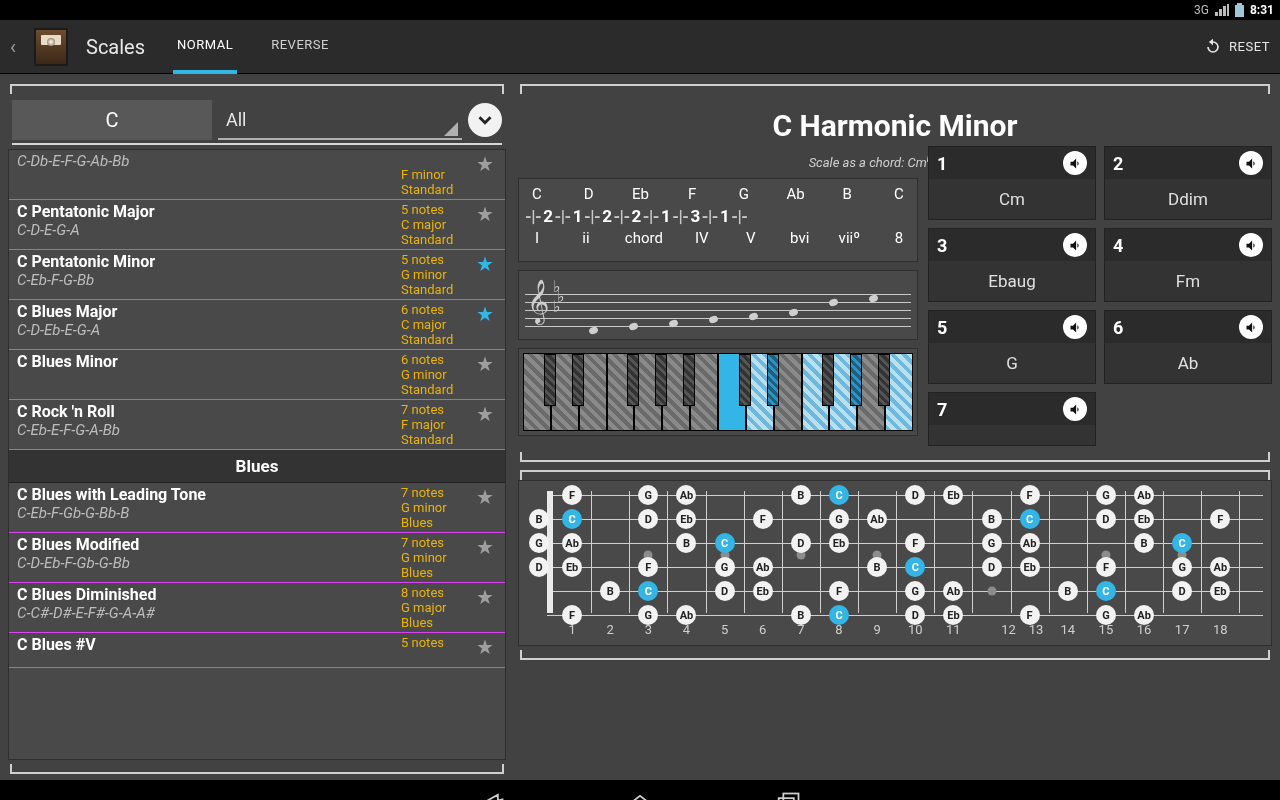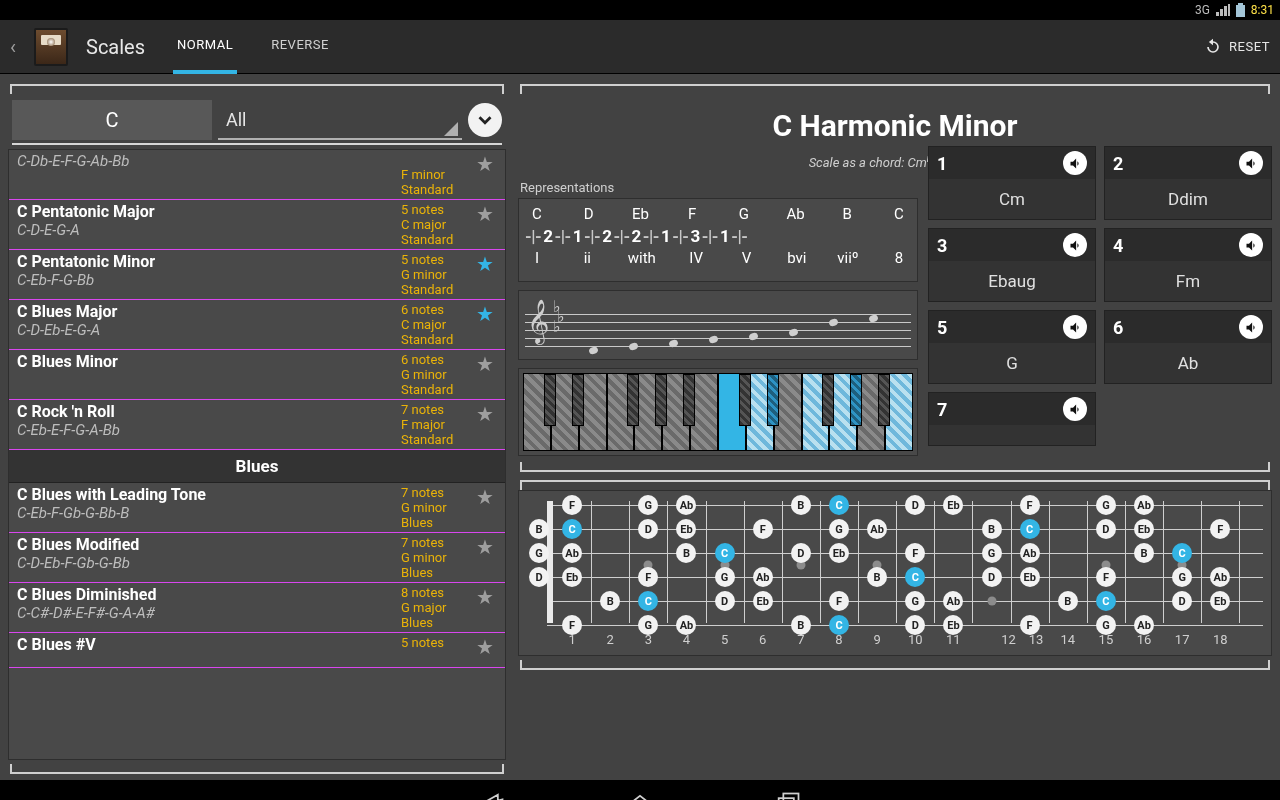--- a/index.html
+++ b/index.html
@@ -1,18 +1,18 @@
 <!DOCTYPE html>
 <html><head>
 <meta charset="utf-8">
 <style>
 html,body{margin:0;padding:0;width:1280px;height:800px;background:#000;font-family:Roboto,Arial,sans-serif;color:#e6e6e6;overflow:hidden}
 *{box-sizing:border-box}
 .statusbar{height:20px;background:#000;display:flex;justify-content:flex-end;align-items:center;padding:0 6px;gap:6px;font-size:12px;color:#bcbcbc}
-.statusbar .clock{color:#fde047;font-weight:400}
+.statusbar .clock{color:#ffffff;font-weight:700}
 .statusbar svg{display:block}
 .appbar{height:54px;background:#2b2b2b;display:flex;align-items:center;padding:0 10px;gap:18px;border-bottom:1px solid #000}
 .appbar .back{font-size:20px;color:#9e9e9e}
 .appbar .icon-app{width:34px;height:38px;background:linear-gradient(#6d4c2f,#3b2718);border:2px solid #1b1b1b;border-radius:2px;position:relative}
 .appbar .icon-app::before{content:"";position:absolute;top:5px;left:5px;right:5px;height:10px;background:#e7dcc8;border-radius:1px}
 .appbar .icon-app::after{content:"";position:absolute;top:8px;left:50%;width:8px;height:8px;margin-left:-4px;border-radius:50%;background:radial-gradient(#fff,#7a5a35)}
 .appbar .title{font-size:20px;color:#e8e8e8;margin-right:10px}
 .tabs{display:flex;gap:30px}
 .tab{font-size:13px;letter-spacing:.5px;color:#d0d0d0;padding:18px 4px;}
 .tab.active{color:#fff;border-bottom:4px solid #33b5e5}
@@ -224,21 +224,20 @@
   <div class="rightpane">
     <div class="bracket"></div>
     <div class="scaletitle">C Harmonic Minor</div>
     <div class="subtitle">
       <span>Scale as a chord: Cm</span><sup>maj11add#5</sup>
     </div>
 
     <div class="middle">
 
       <div class="repcol">
-        <div class="sectionlabel">Representations</div>
         <div class="panel intervals">
           <div class="noteline" id="noteline">
               <span>C</span>
               <span>D</span>
               <span>Eb</span>
               <span>F</span>
               <span>G</span>
               <span>Ab</span>
               <span>B</span>
               <span>C</span>
@@ -271,21 +270,21 @@
               <span class="dash">|</span>
               <span class="dash">-</span>
               <span class="step">1</span>
               <span class="dash">-</span>
               <span class="dash">|</span>
               <span class="dash">-</span>
             </div>
           <div class="degline" id="degline">
               <span>I</span>
               <span>ii</span>
-              <span>with</span>
+              <span>chord</span>
               <span>IV</span>
               <span>V</span>
               <span>bvi</span>
               <span>viiº</span>
               <span>8</span>
             </div>
         </div>
         <div class="staff">
           <span class="clef">𝄞</span>
           <span class="flats">♭<br>&nbsp;♭<br>♭</span>

